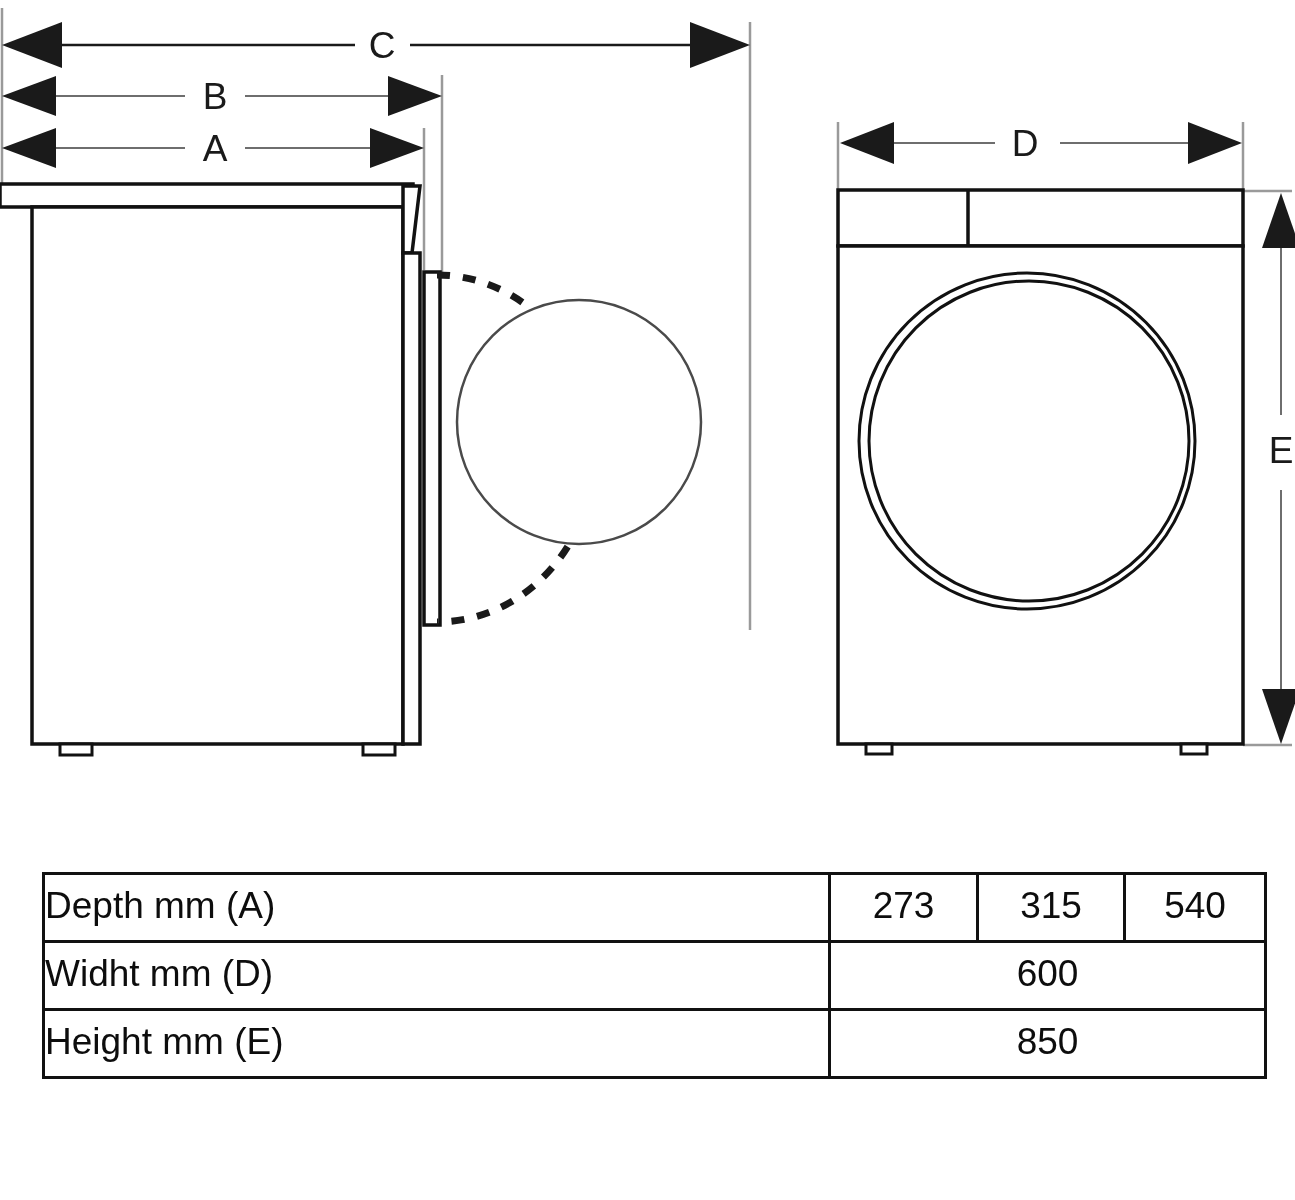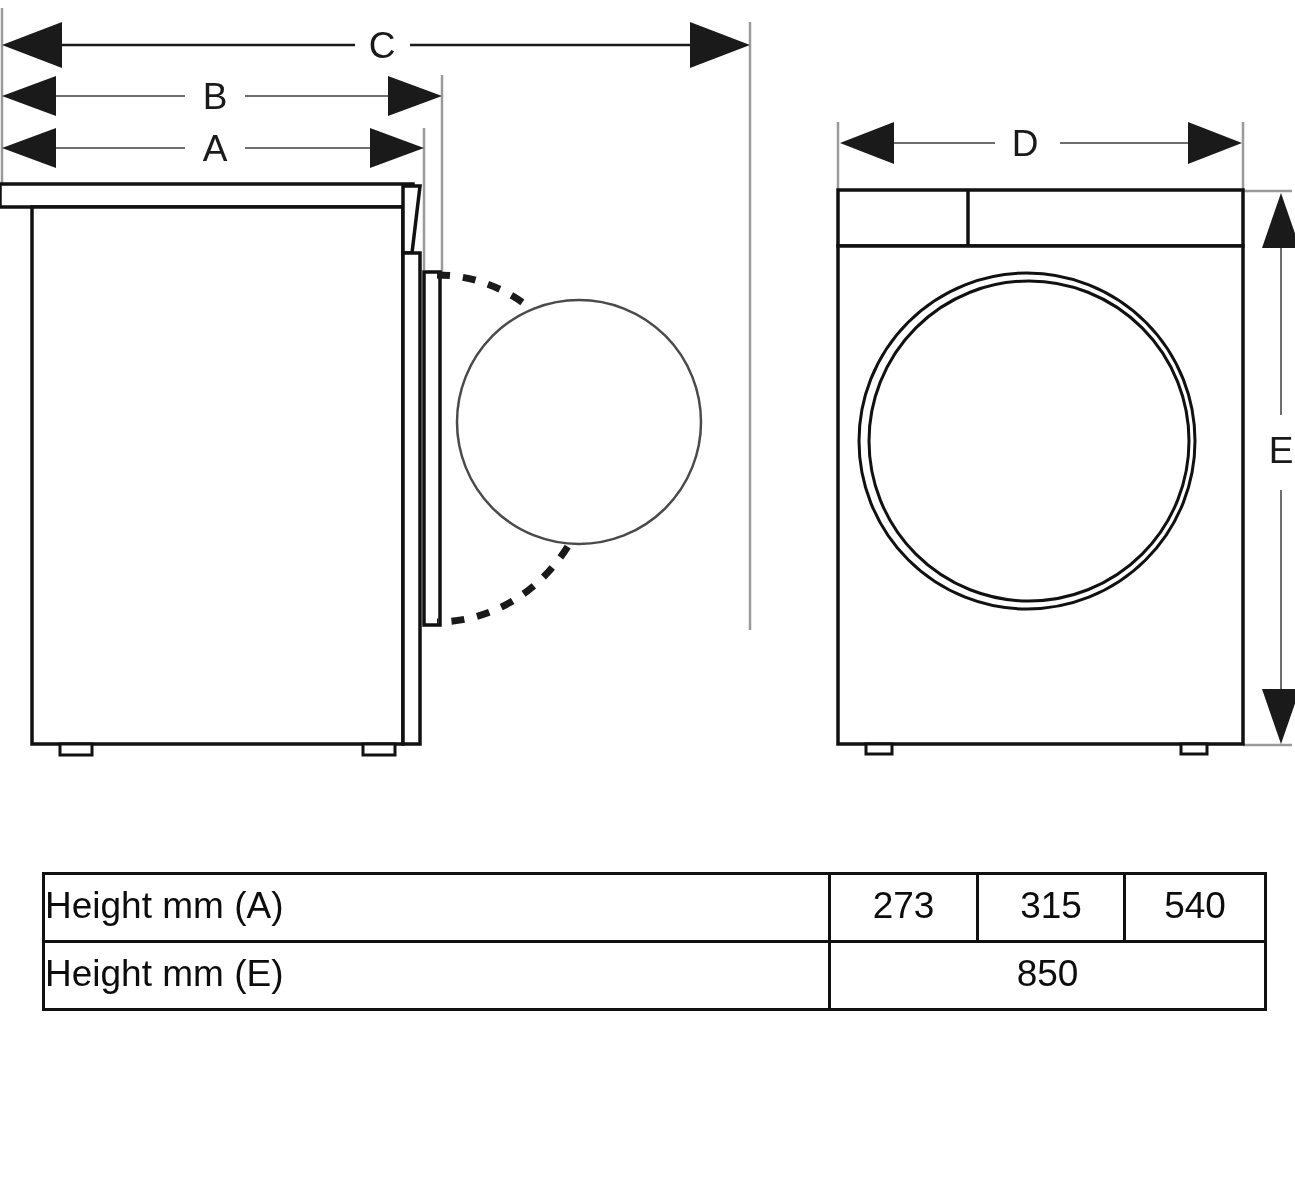--- a/index.html
+++ b/index.html
@@ -185,24 +185,28 @@
 
   <div class="dim-label" style="left:190px; top:130px; width:50px;">A</div>
 
   <div class="dim-label" style="left:1000px; top:125px; width:50px;">D</div>
 
   <div class="dim-label" style="left:1258px; top:432px; width:46px;">E</div>
 
   <table id="spec-table">
     <tbody>
       <tr>
-        <td class="label-cell">Height mm (A)</td>
+        <td class="label-cell">Depth mm (A)</td>
         <td class="val-cell c1">273</td>
         <td class="val-cell c2">315</td>
         <td class="val-cell c3">540</td>
+      </tr>
+      <tr>
+        <td class="label-cell">Widht mm (D)</td>
+        <td class="val-span" colspan="3">600</td>
       </tr>
       <tr>
         <td class="label-cell">Height mm (E)</td>
         <td class="val-span" colspan="3">850</td>
       </tr>
     </tbody>
   </table>
 
 </div>
 

